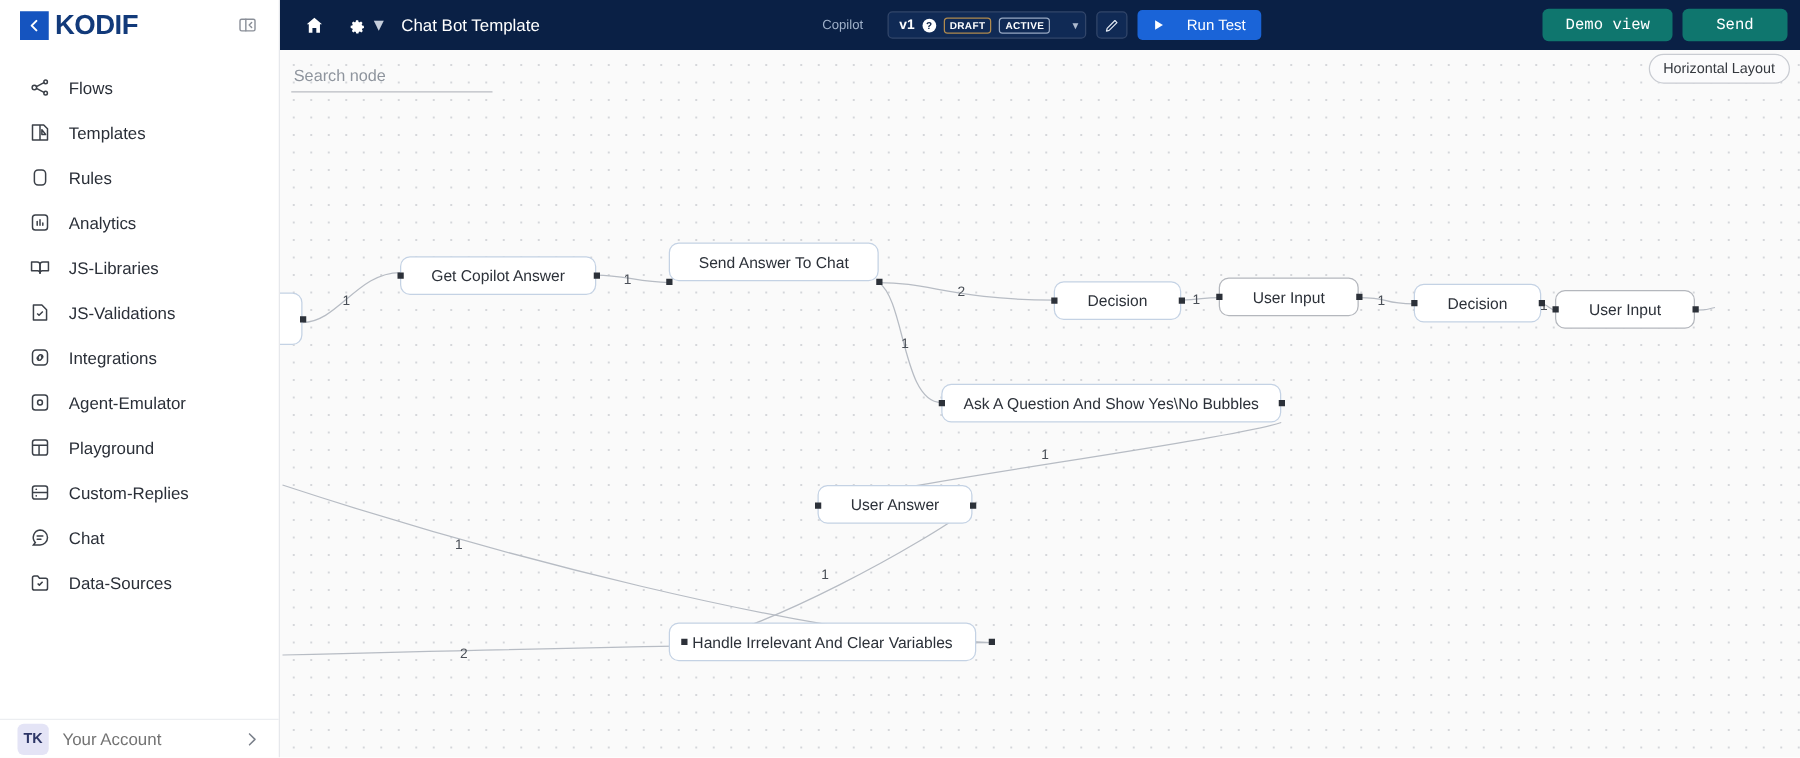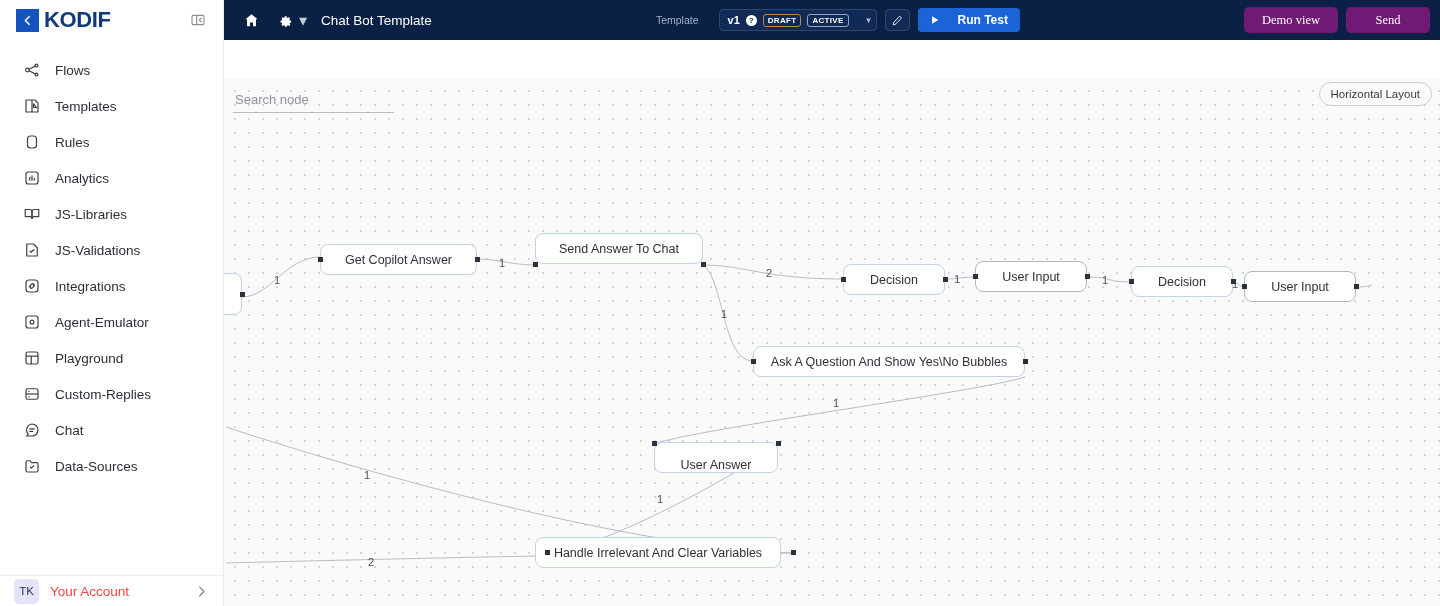--- a/index.html
+++ b/index.html
@@ -51,25 +51,25 @@
   }
   .nav-icon svg { width: 18px; height: 18px; display: block; }
   .account {
     height: 31px; display: flex; align-items: center;
     gap: 11px; padding: 0 14px 0 14px;
     border-top: 1px solid #eceef1; cursor: pointer;
   }
   .avatar {
     width: 25px; height: 25px; border-radius: 5px;
     background: #e4e4f6; color: #2c3566;
-    font-size: 11.5px; font-weight: normal;
+    font-size: 11.5px; font-weight: bold;
     display: flex; align-items: center; justify-content: center;
     flex: 0 0 25px;
   }
-  .account-label { font-size: 13.5px; color: #ef4444; }
+  .account-label { font-size: 13.5px; color: #737373; }
   .account-chev { margin-left: auto; color: #7b818b; display: flex; }
 
   
   .main { flex: 1 1 auto; display: flex; flex-direction: column; min-width: 0; }
 
   .topbar {
     height: 40px; background: #0a2045;
     display: flex; align-items: center; gap: 0;
     padding: 0 10px 0 14px; flex: 0 0 40px;
   }
@@ -109,40 +109,39 @@
   .icon-btn {
     width: 25px; height: 22px; border: 1px solid #32466a;
     border-radius: 4px; background: #102a55; color: #e2e9f3;
     display: flex; align-items: center; justify-content: center;
     cursor: pointer;
   }
   .run-btn {
     display: flex; align-items: center; gap: 17px;
     height: 24px; padding: 0 12px; border-radius: 4px;
     background: #1a64d8; color: #fff; font-size: 12px;
-    font-weight: bold; cursor: pointer; border: none;
+    font-weight: normal; cursor: pointer; border: none;
     font-family: inherit;
   }
   .tb-right { margin-left: auto; display: flex; align-items: center; gap: 8px; }
   .blue-btn {
     height: 26px; padding: 12px 18px; border-radius: 5px;
-    background: #701a75; color: #fff; font-size: 12.5px;
-    display: flex; align-items: center; justify-content: center;
-    cursor: pointer; border: none; font-family: Liberation Serif, serif;
+    background: #0f766e; color: #fff; font-size: 12.5px;
+    display: flex; align-items: center; justify-content: center;
+    cursor: pointer; border: none; font-family: Liberation Mono, monospace;
     min-width: 84px;
   }
 
   
   .canvas {
     position: relative; flex: 1 1 auto; overflow: hidden;
     background-color: #fafafa;
     background-image: radial-gradient(#d4d6da 0.9px, transparent 0.9px);
     background-size: 14px 14px;
     background-position: 4px 5px;
-    margin-top: 39px;
   }
   .search-wrap { position: absolute; left: 9px; top: 10px; z-index: 6; }
   .search-input {
     width: 161px; border: none; border-bottom: 1px solid #b9bcc2;
     background: transparent; font-size: 13px; color: #3a3f47;
     padding: 3px 2px 5px 2px; outline: none; font-family: inherit;
   }
   .search-input::placeholder { color: #8e949d; }
   .layout-btn {
     position: absolute; right: 8px; top: 3px; z-index: 6;
@@ -346,21 +345,21 @@
       </div>
       <div class="tb-icon" style="margin-left:8px;">
         <svg viewBox="0 0 24 24" width="16" height="16" fill="currentColor">
           <path d="M12 8.3a3.7 3.7 0 100 7.4 3.7 3.7 0 000-7.4zm9 4.7l-2-.5a7.3 7.3 0 00-.5-1.3l1.1-1.7-1.8-1.8-1.7 1.1a7.3 7.3 0 00-1.3-.5l-.5-2h-2.6l-.5 2c-.45.12-.88.29-1.3.5L8.5 7.7 6.7 9.5l1.1 1.7c-.2.42-.38.85-.5 1.3l-2 .5v2.6l2 .5c.12.45.3.88.5 1.3l-1.1 1.7 1.8 1.8 1.7-1.1c.42.2.85.38 1.3.5l.5 2h2.6l.5-2c.45-.12.88-.3 1.3-.5l1.7 1.1 1.8-1.8-1.1-1.7c.2-.42.38-.85.5-1.3l2-.5z"></path>
         </svg>
       </div>
       <span class="tb-caret">▾</span>
       <span class="tb-title">Chat Bot Template</span>
 
       <div class="tb-center">
-        <span class="version-label">Template</span>
+        <span class="version-label">Copilot</span>
         <div class="version-box">
           <span class="v-name">v1</span>
           <span class="v-info">?</span>
           <span class="badge badge-draft">DRAFT</span>
           <span class="badge badge-active">ACTIVE</span>
           <span class="v-chev">▼</span>
         </div>
         <div class="icon-btn">
           <svg viewBox="0 0 24 24" width="13" height="13" fill="none" stroke="currentColor" stroke-width="1.8" stroke-linecap="round" stroke-linejoin="round">
             <path d="M16.5 4.5l3 3L8 19l-4 1 1-4z"></path>
@@ -434,21 +433,21 @@
         </div>
       <div class="node" style="left: 907px; top: 187px; width: 102px; height: 31px;">
           <span>Decision</span>
         </div>
       <div class="node gray" style="left: 1020px; top: 192px; width: 112px; height: 31px;">
           <span>User Input</span>
         </div>
       <div class="node" style="left: 529px; top: 267px; width: 272px; height: 31px;">
           <span>Ask A Question And Show Yes\No Bubbles</span>
         </div>
-      <div class="node" style="left: 430px; top: 363px; width: 124px; height: 31px; align-items: flex-end;">
+      <div class="node" style="left: 430px; top: 348px; width: 124px; height: 31px;">
           <span>User Answer</span>
         </div>
       <div class="node" style="left: 311px; top: 458px; width: 246px; height: 31px;">
           <span>Handle Irrelevant And Clear Variables</span>
         </div>
 
       <div id="edge-label-layer">
           <div class="edge-label" style="left: 50px; top: 195px;">1</div>
           <div class="edge-label" style="left: 275px; top: 178px;">1</div>
           <div class="edge-label" style="left: 542px; top: 188px;">2</div>

